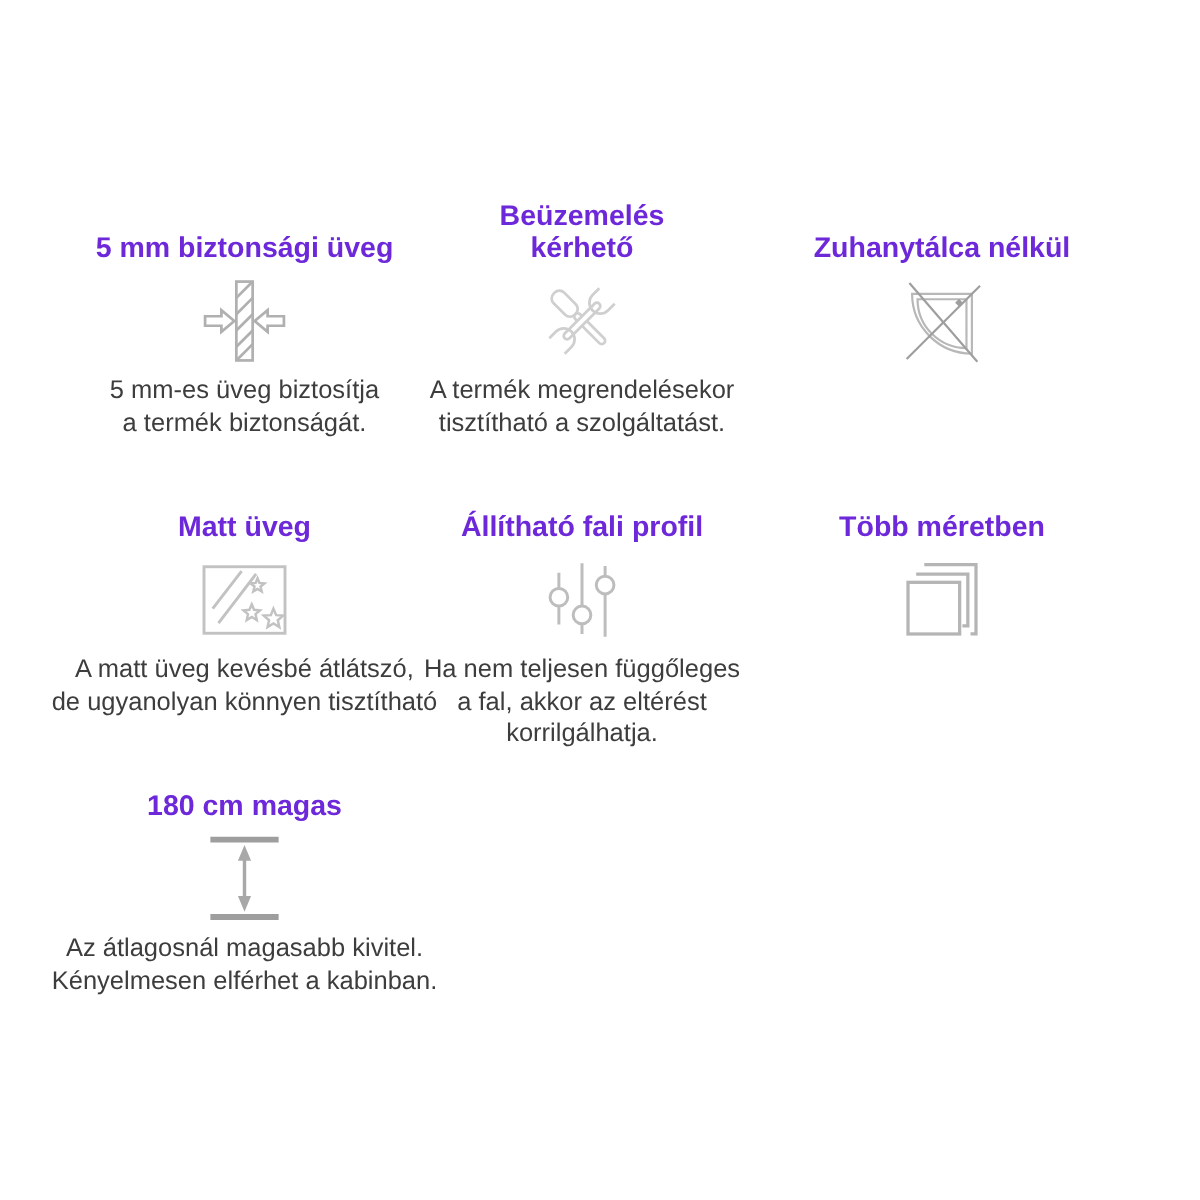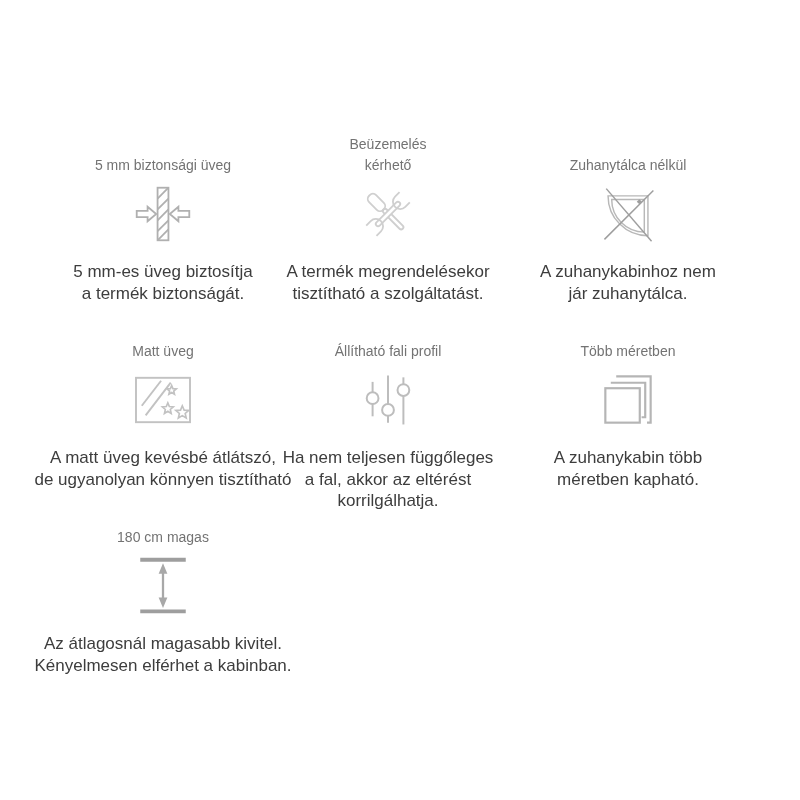--- a/index.html
+++ b/index.html
@@ -15,29 +15,29 @@
     padding:140px 0 0 43px;
     box-sizing:border-box;
     width:800px;
   }
   .card { text-align:center; }
   .card-title {
     height:36px;
     display:flex; align-items:flex-end; justify-content:center;
   }
   .card-title span {
-    font-size:14px; line-height:21px; font-weight:normal;
-    color:#737373; white-space:pre-line;
+    font-size:19px; line-height:21px; font-weight:bold;
+    color:#6d28d9; white-space:pre-line;
   }
   .icon-box {
     height:62px; margin-top:7px;
     display:flex; align-items:center; justify-content:center;
   }
   .card-desc {
-    margin:16px 0 0;
+    margin:4px 0 0;
     font-size:17px; line-height:21.5px; color:#3d3d3d;
     white-space:pre-line;
     width:300px; position:relative; left:50%; transform:translateX(-50%);
   }
 </style>
 </head>
 <body>
 
 <div class="features">
 
@@ -99,22 +99,20 @@
             <path d="M14,16 H50 V52 A36,36 0 0 1 14,16 Z"></path>
           </g>
           <g stroke="#9e9e9e" stroke-width="1.6">
             <line x1="8" y1="4" x2="58" y2="62"></line>
             <line x1="60" y1="6" x2="6" y2="60"></line>
           </g>
           <rect x="42.5" y="16.5" width="4" height="4" fill="#9e9e9e" transform="rotate(45 44.5 18.5)"></rect>
         </g>
       </svg>
     </div>
-    <p class="card-desc">A zuhanykabinhoz nem
-jár zuhanytálca.</p>
   </div>
 
 
   <div class="card">
     <div class="card-title">
       <span>Matt üveg</span>
     </div>
     <div class="icon-box">
       <svg width="62" height="54" viewBox="0 0 64 56" aria-hidden="true">
         <g stroke="#c2c2c2" stroke-width="2" fill="none">
@@ -160,22 +158,20 @@
     </div>
     <div class="icon-box">
       <svg width="58" height="58" viewBox="0 0 64 64" aria-hidden="true">
         <g stroke="#b5b5b5" stroke-width="2.4" fill="none">
           <polyline points="19,6 57,6 57,57 53,57"></polyline>
           <polyline points="13,13 51,13 51,51 47,51"></polyline>
           <rect x="7" y="19" width="38" height="38" fill="#ffffff"></rect>
         </g>
       </svg>
     </div>
-    <p class="card-desc">A zuhanykabin több
-méretben kapható.</p>
   </div>
 
   <div class="card">
     <div class="card-title">
       <span>180 cm magas</span>
     </div>
     <div class="icon-box">
       <svg width="56" height="62" viewBox="0 0 64 70" aria-hidden="true">
         <line x1="6" y1="5" x2="58" y2="5" stroke="#9e9e9e" stroke-width="4.5"></line>
         <line x1="6" y1="64" x2="58" y2="64" stroke="#9e9e9e" stroke-width="4.5"></line>

